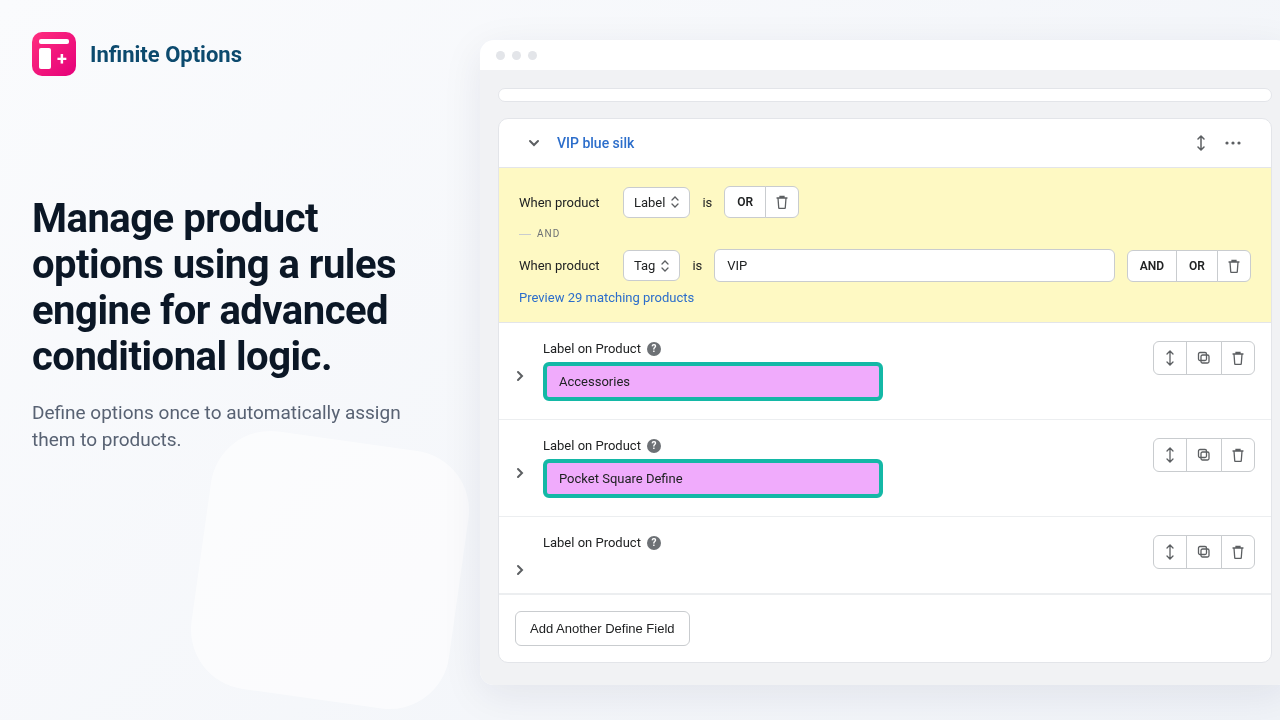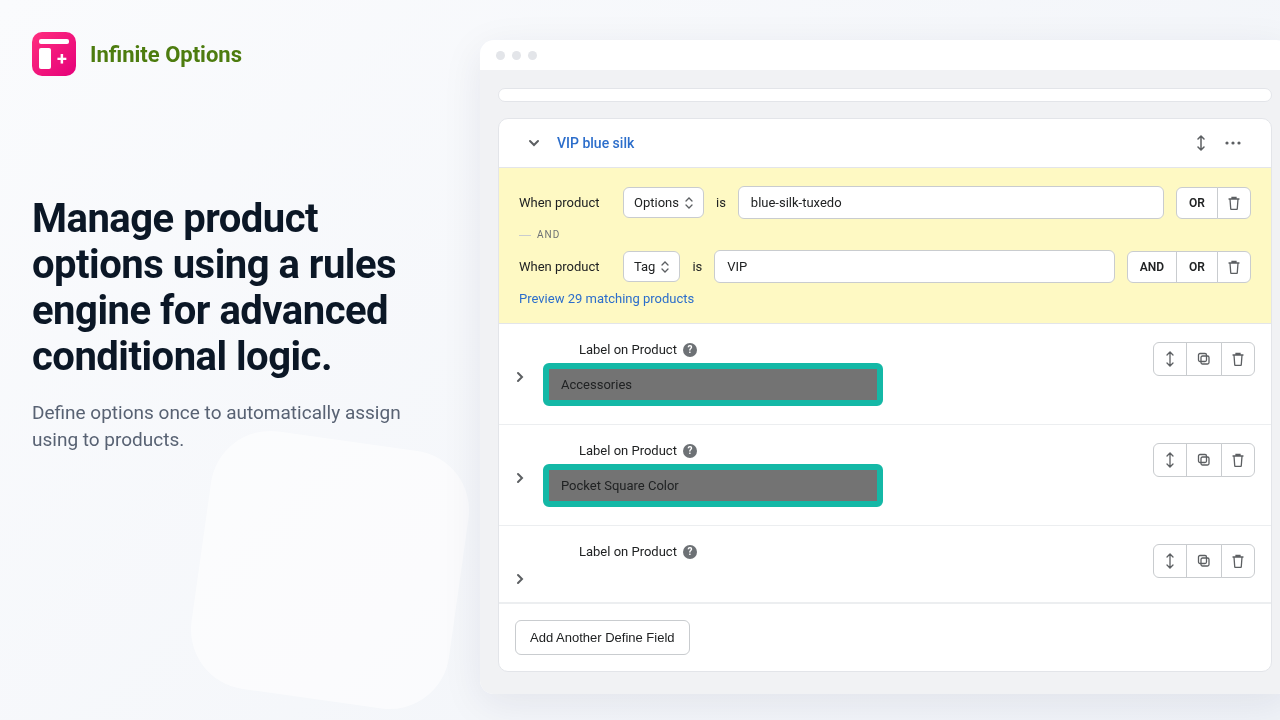--- a/index.html
+++ b/index.html
@@ -75,21 +75,21 @@
   font-weight: 700;
   display: flex;
   align-items: center;
   justify-content: center;
   font-size: 18px;
 }
 
 .logo-text {
   font-size: 22px;
   font-weight: 700;
-  color: #4d7c0f;
+  color: #0c4a6e;
 }
 
 h1.headline {
   font-size: 40px;
   font-weight: 700;
   line-height: 1.15;
   color: #0b1726;
   letter-spacing: -0.5px;
   margin-bottom: 20px;
 }
@@ -290,21 +290,20 @@
   margin-top: 26px;
 }
 
 .field-body { flex: 1; max-width: 340px; }
 
 .field-label-row {
   display: flex;
   align-items: center;
   gap: 6px;
   margin-bottom: 6px;
-  margin-left: 36px;
 }
 
 .field-label {
   font-size: 13px;
   color: #202223;
 }
 
 .help-icon {
   width: 14px;
   height: 14px;
@@ -312,22 +311,22 @@
   background: #6d7175;
   color: #fff;
   font-size: 10px;
   font-weight: 700;
   display: inline-flex;
   align-items: center;
   justify-content: center;
 }
 
 .field-input {
-  border: 6px solid #14b8a6;
-  background: #737373;
+  border: 4px solid #14b8a6;
+  background: #f0abfc;
   border-radius: 6px;
   padding: 8px 12px;
   font-size: 13px;
   color: #202223;
   width: 100%;
 }
 
 .field-actions {
   margin-left: auto;
 }
@@ -360,21 +359,21 @@
         <div class="logo-topbar"></div>
         <div class="logo-bottom">
           <div class="logo-sq"></div>
           <div class="logo-plus">+</div>
         </div>
       </div>
     </div>
     <div class="logo-text">Infinite Options</div>
   </div>
   <h1 class="headline">Manage product options using a rules engine for advanced conditional logic.</h1>
-  <p class="subhead">Define options once to automatically assign using to products.</p>
+  <p class="subhead">Define options once to automatically assign them to products.</p>
 </div>
 
 <div class="window">
   <div class="window-chrome">
     <div class="tl-dot"></div>
       <div class="tl-dot"></div>
       <div class="tl-dot"></div>
   </div>
   <div class="app-body">
     <div class="stub-card"></div>
@@ -402,27 +401,26 @@
               </svg>
           </span>
         </div>
       </div>
 
       <div class="conditions">
         
         <div class="cond-row">
           <span class="cond-label">When product</span>
           <div class="select">
-            <span>Options</span>
+            <span>Label</span>
             <svg width="8" height="12" viewBox="0 0 8 12" fill="none">
                 <path d="M1 4l3-3 3 3M1 8l3 3 3-3" stroke="#5c5f62" stroke-width="1.3" stroke-linecap="round"></path>
               </svg>
           </div>
           <span class="is-label">is</span>
-          <div class="text-input">blue-silk-tuxedo</div>
           <div class="pill-group">
             <div class="pill">OR</div>
             <div class="pill icon-only">
               <svg width="12" height="14" viewBox="0 0 12 14" fill="none">
                   <path d="M1 3h10M4 3V1.5h4V3M2 3l.7 9.5A1 1 0 003.7 13.5h4.6a1 1 0 001-1L10 3" stroke="#5c5f62" stroke-width="1.3" stroke-linecap="round"></path>
                 </svg>
             </div>
           </div>
         </div>
 
@@ -490,21 +488,21 @@
         <span class="chevron-right-icon">
           <svg width="10" height="12" viewBox="0 0 10 12" fill="none">
               <path d="M3 2l4 4-4 4" stroke-width="2" stroke-linecap="round"></path>
             </svg>
         </span>
         <div class="field-body">
           <div class="field-label-row">
             <span class="field-label">Label on Product</span>
             <span class="help-icon">?</span>
           </div>
-          <div class="field-input">Pocket Square Color</div>
+          <div class="field-input">Pocket Square Define</div>
         </div>
         <div class="pill-group field-actions">
           <div class="pill icon-only">
             <svg class="sort-svg" viewBox="0 0 12 16" fill="none">
                 <path d="M6 1v14M3 4l3-3 3 3M3 12l3 3 3-3" stroke="#5c5f62" stroke-width="1.3" stroke-linecap="round"></path>
               </svg>
           </div>
           <div class="pill icon-only">
             <svg width="14" height="14" viewBox="0 0 14 14" fill="none">
                 <rect x="4" y="4" width="8" height="8" rx="1.5" stroke="#5c5f62" stroke-width="1.3"></rect>

